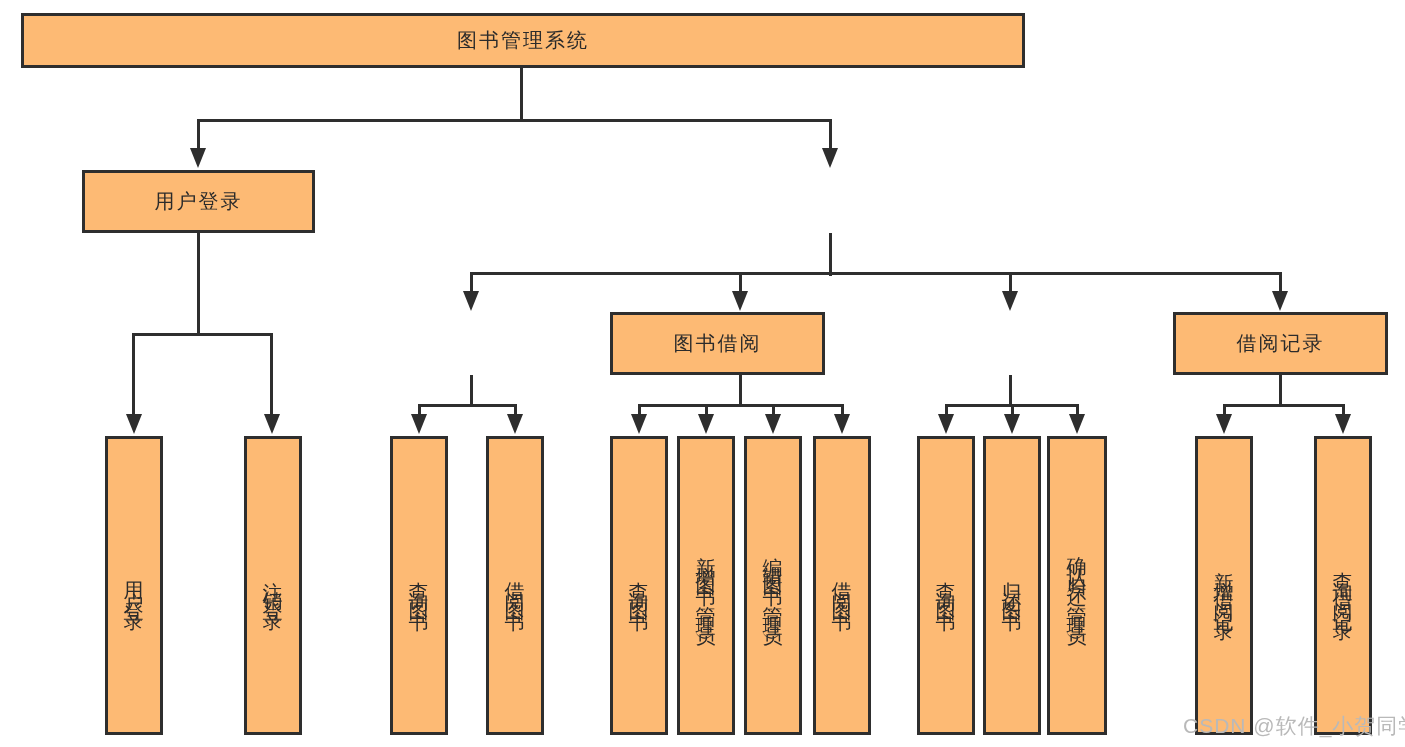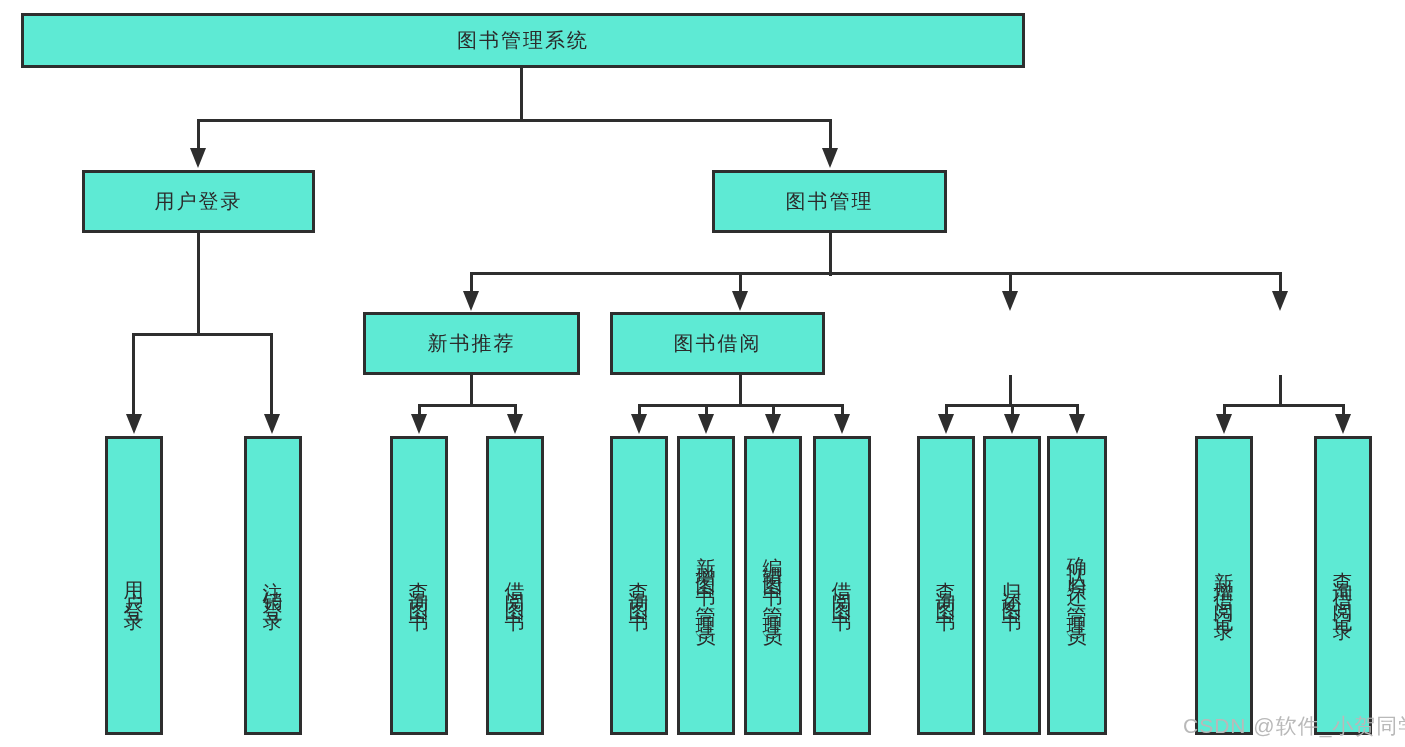--- a/index.html
+++ b/index.html
@@ -7,21 +7,21 @@
     position:relative;
     width:1405px;height:747px;
     background:#ffffff;
     font-family:"Liberation Sans","DejaVu Sans",sans-serif;
     overflow:hidden;
   }
   .box{
     position:absolute;
     box-sizing:border-box;
     border:3px solid #2e2e2e;
-    background:#5eead4;
+    background:#fdba74;
     display:flex;
     align-items:center;
     justify-content:center;
     color:#2b2b2b;
     font-size:20px;
     letter-spacing:2px;
   }
   .leaf{
     top:436px;
     height:299px;
@@ -117,24 +117,23 @@
   <div class="line" style="left:1279px;top:375px;width:3px;height:32px"></div>
   <div class="line" style="left:1223px;top:404px;width:122px;height:3px"></div>
   <div class="line" style="left:1223px;top:405px;width:3px;height:11px"></div>
   <div class="arrow" style="left:1216px;top:414px"></div>
   <div class="line" style="left:1342px;top:405px;width:3px;height:11px"></div>
   <div class="arrow" style="left:1335px;top:414px"></div>
 
   <div class="box" style="left:21px;top:13px;width:1004px;height:55px">图书管理系统</div>
 
   <div class="box" style="left:82px;top:170px;width:233px;height:63px">用户登录</div>
-  <div class="box" style="left:712px;top:170px;width:235px;height:63px">图书管理</div>
 
-  <div class="box" style="left:363px;top:312px;width:217px;height:63px">新书推荐</div>
   <div class="box" style="left:610px;top:312px;width:215px;height:63px">图书借阅</div>
+  <div class="box" style="left:1173px;top:312px;width:215px;height:63px">借阅记录</div>
 
   <div class="box leaf" style="left:105px">
     <span class="vtext">用户登录</span>
   </div>
   <div class="box leaf" style="left:244px">
     <span class="vtext">注销登录</span>
   </div>
   <div class="box leaf" style="left:390px">
     <span class="vtext">查询图书</span>
   </div>

